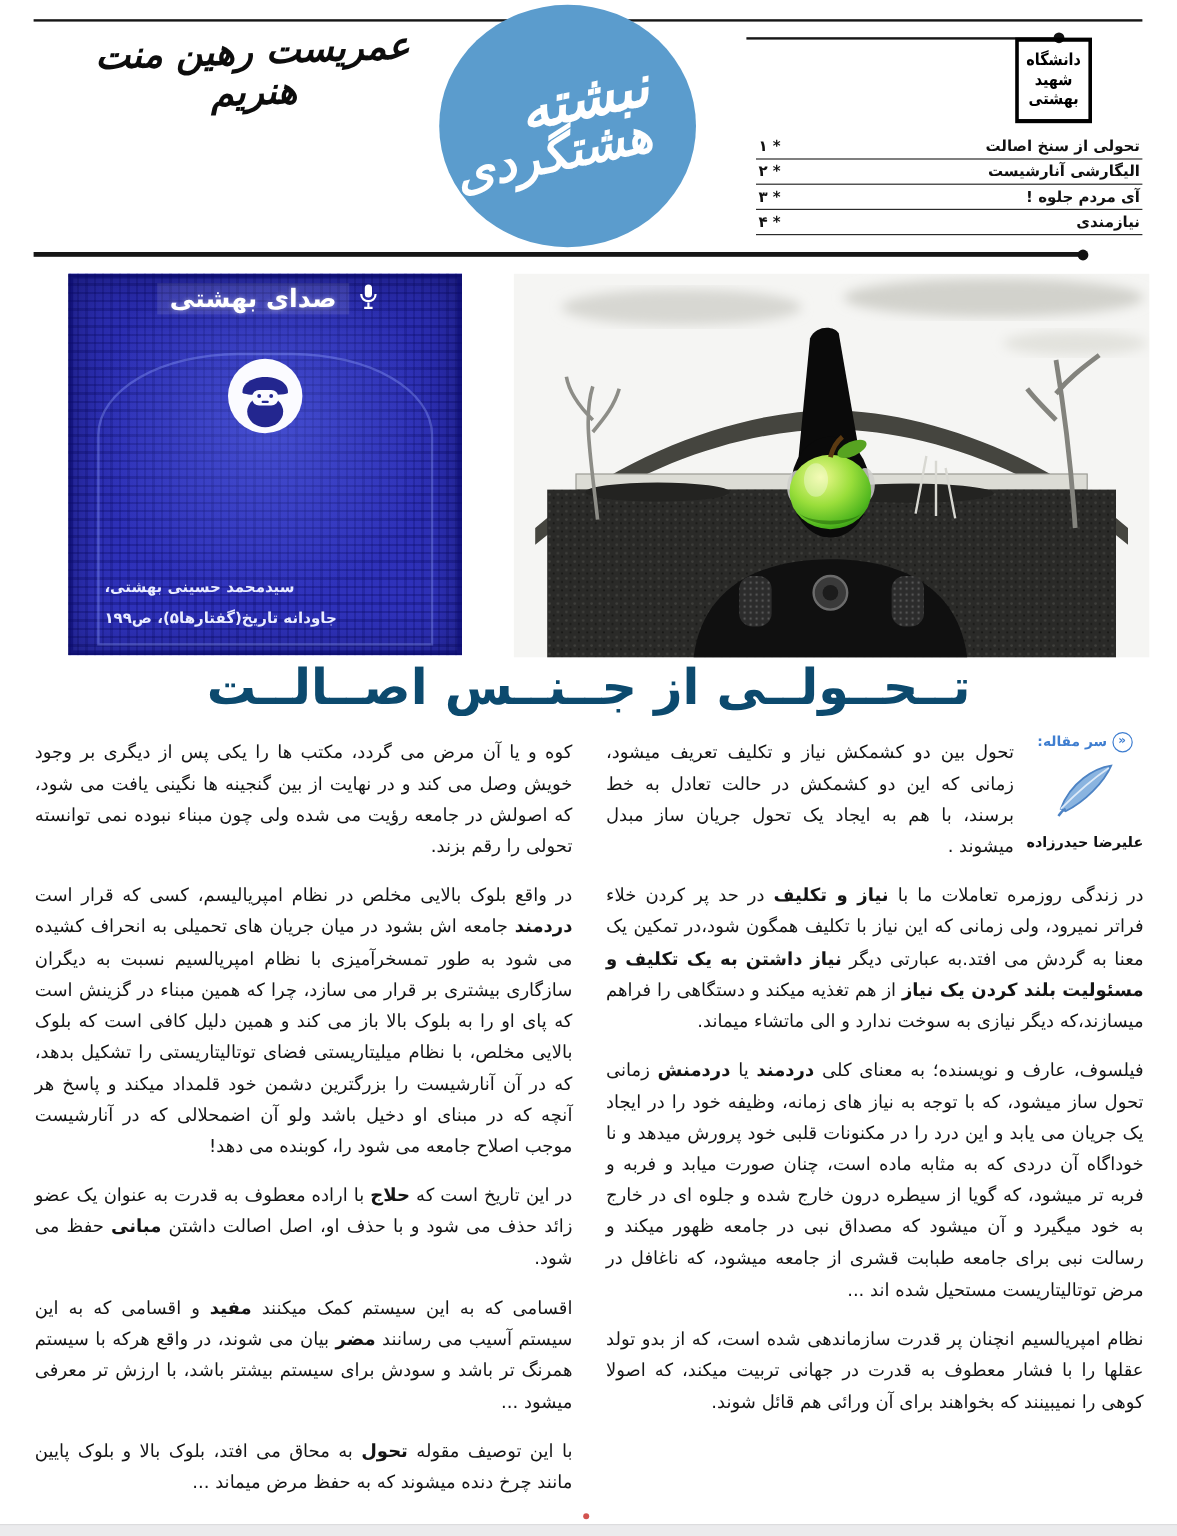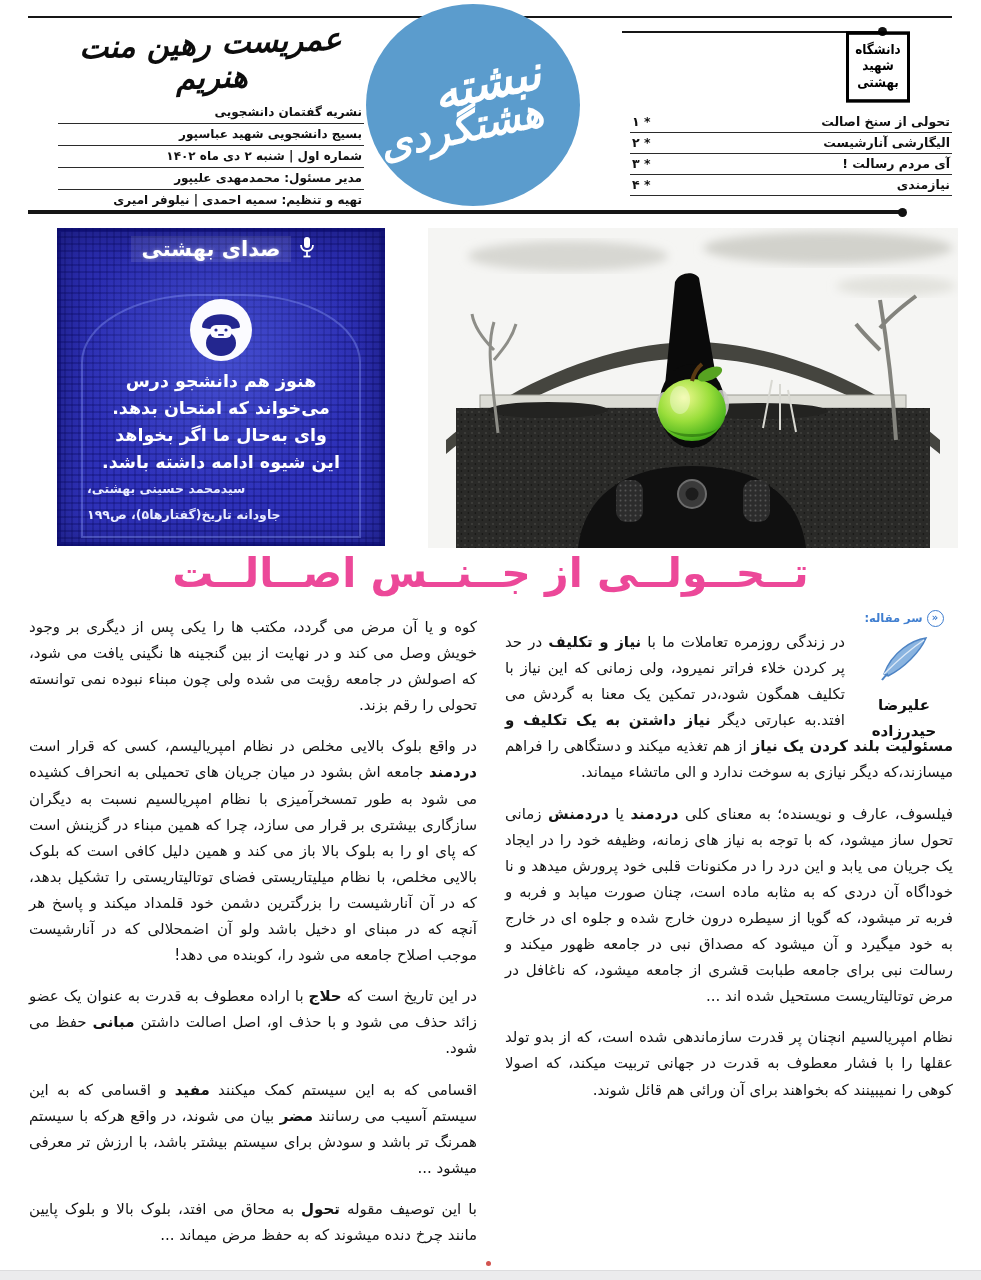--- a/index.html
+++ b/index.html
@@ -56,80 +56,73 @@
     color:#fff;font-size:17.5px;font-weight:800;line-height:1.55;}
   .card-attr{position:absolute;left:30px;right:30px;top:248px;direction:rtl;text-align:left;
     color:#e9ecff;font-size:12.5px;font-weight:700;line-height:2.1;}
 
   
   .photo{position:absolute;left:428px;top:228px;width:530px;height:320px;}
   .photo svg{display:block;width:100%;height:100%;}
 
   
   .headline{position:absolute;left:0;right:0;top:549px;direction:rtl;text-align:center;
-    font-size:41px;font-weight:900;color:#ec4899;letter-spacing:-1px;}
+    font-size:41px;font-weight:900;color:#0c4a6e;letter-spacing:-1px;}
 
   
   .article{position:absolute;left:28px;top:614px;width:925px;display:flex;direction:rtl;gap:28px;}
   .col{width:448px;direction:rtl;text-align:justify;font-size:15px;line-height:1.74;color:#151515;}
   .para{margin:0 0 15px 0;}
   .para b{font-weight:800;}
 
   .editorial-box{float:right;width:98px;height:118px;margin-left:10px;display:flex;
     flex-direction:column;align-items:center;text-align:center;}
   .ed-label-row{display:flex;direction:rtl;align-items:center;gap:4px;color:#3f7ed0;
     font-size:11.5px;font-weight:800;margin-top:-6px;}
   .ed-icon{display:inline-flex;width:15px;height:15px;border-radius:50%;border:1.6px solid #3f7ed0;
     color:#3f7ed0;font-size:10px;line-height:12px;align-items:center;justify-content:center;font-weight:900;}
   .ed-feather{margin:6px 0 2px;}
-  .ed-author{font-size:15px;font-weight:800;color:#111;}
+  .ed-author{font-size:12px;font-weight:800;color:#111;}
 
   .red-dot{position:absolute;left:486px;top:1261px;width:5px;height:5px;border-radius:50%;background:#d2534f;}
   .bottom-band{position:absolute;left:0;right:0;bottom:0;height:9px;background:#ebebed;border-top:1px solid #dcdcde;}
 </style>
 </head>
 <body>
 
 <div class="page">
 
   <div class="rule rule-top"></div>
   <div class="rule rule-mini"></div>
   <div class="dot dot-mini"></div>
   <div class="rule rule-main"></div>
   <div class="dot dot-div"></div>
 
   <div class="masthead">
     <div class="calligraphy">عمریست رهین منت هنریم</div>
-    <div class="info-list">
-      <div class="info-row">نشریه گفتمان دانشجویی</div>
-      <div class="info-row">بسیج دانشجویی شهید عباسپور</div>
-      <div class="info-row">شماره اول | شنبه ۲ دی ماه ۱۴۰۲</div>
-      <div class="info-row">مدیر مسئول: محمدمهدی علیپور</div>
-      <div class="info-row">تهیه و تنظیم: سمیه احمدی | نیلوفر امیری</div>
-    </div>
   </div>
 
   <div class="stamp" style="background:#5b9ccd;">
     <span class="stamp-w1">نبشته</span>
     <span class="stamp-w2">هشتگردی</span>
   </div>
 
   <div class="uni-logo">دانشگاه شهید بهشتی</div>
 
   <div class="toc">
     <div class="toc-row">
       <span class="toc-title">تحولی از سنخ اصالت</span>
       <span class="toc-num"><span>*</span> <span>۱</span></span>
     </div>
     <div class="toc-row">
       <span class="toc-title">الیگارشی آنارشیست</span>
       <span class="toc-num"><span>*</span> <span>۲</span></span>
     </div>
     <div class="toc-row">
-      <span class="toc-title">آی مردم رسالت !</span>
+      <span class="toc-title">آی مردم جلوه !</span>
       <span class="toc-num"><span>*</span> <span>۳</span></span>
     </div>
     <div class="toc-row">
       <span class="toc-title">نیازمندی</span>
       <span class="toc-num"><span>*</span> <span>۴</span></span>
     </div>
   </div>
 
   <div class="quote-card">
     <div class="card-arch"></div>
@@ -148,21 +141,20 @@
       <svg viewBox="0 0 64 64">
           <circle cx="32" cy="32" r="31" fill="#fbfbff"></circle>
           <path d="M13 29 C13 12 51 12 51 29 C51 32 13 32 13 29 Z" fill="#23268f"></path>
           <ellipse cx="32" cy="45" rx="15" ry="13" fill="#23268f"></ellipse>
           <rect x="21" y="27" width="22" height="13" rx="6" fill="#fbfbff"></rect>
           <circle cx="27" cy="32" r="1.6" fill="#23268f"></circle>
           <circle cx="37" cy="32" r="1.6" fill="#23268f"></circle>
           <rect x="29" y="36" width="6" height="1.8" rx="0.9" fill="#23268f"></rect>
         </svg>
     </div>
-    <div class="card-quote">هنوز هم دانشجو درس می‌خواند که امتحان بدهد. وای به‌حال ما اگر بخواهد این شیوه ادامه داشته باشد.</div>
     <div class="card-attr">
       <div>سیدمحمد حسینی بهشتی،</div>
       <div>جاودانه تاریخ(گفتارها۵)، ص۱۹۹</div>
     </div>
   </div>
 
   <div class="photo">
     <svg viewBox="0 0 530 320" preserveAspectRatio="none">
       <defs>
         <radialGradient id="apl" cx="0.38" cy="0.3" r="0.85">
@@ -237,20 +229,21 @@
           </span>
           <span class="ed-feather">
             <svg width="52" height="48" viewBox="0 0 52 48">
                 <path d="M6 40 C14 18 34 6 48 4 C42 18 26 34 10 42 Z" fill="#8ab4e0" stroke="#4d83c4" stroke-width="1.5"></path>
                 <path d="M6 40 C18 28 34 14 46 6" stroke="#dce9f7" stroke-width="1.5" fill="none"></path>
                 <path d="M4 46 C6 43 8 41 10 40" stroke="#4d83c4" stroke-width="2" fill="none"></path>
               </svg>
           </span>
           <span class="ed-author">علیرضا حیدرزاده</span>
         </span>
+        <span><span>تحول بین دو کشمکش نیاز و تکلیف تعریف میشود، زمانی که این دو کشمکش در حالت تعادل به خط برسند، با هم به ایجاد یک تحول جریان ساز مبدل میشوند .</span></span>
       </p>
       <p class="para"><span><span>در زندگی روزمره تعاملات ما با </span><b>نیاز و تکلیف</b><span> در حد پر کردن خلاء فراتر نمیرود، ولی زمانی که این نیاز با تکلیف همگون شود،در تمکین یک معنا به گردش می افتد.به عبارتی دیگر </span><b>نیاز داشتن به یک تکلیف و مسئولیت بلند کردن یک نیاز</b><span> از هم تغذیه میکند و دستگاهی را فراهم میسازند،که دیگر نیازی به سوخت ندارد و الی ماتشاء میماند.</span></span></p>
       <p class="para"><span><span>فیلسوف، عارف و نویسنده؛ به معنای کلی </span><b>دردمند</b><span> یا </span><b>دردمنش</b><span> زمانی تحول ساز میشود، که با توجه به نیاز های زمانه، وظیفه خود را در ایجاد یک جریان می یابد و این درد را در مکنونات قلبی خود پرورش میدهد و نا خوداگاه آن دردی که به مثابه ماده است، چنان صورت میابد و فربه و فربه تر میشود، که گویا از سیطره درون خارج شده و جلوه ای در خارج به خود میگیرد و آن میشود که مصداق نبی در جامعه ظهور میکند و رسالت نبی برای جامعه طبابت قشری از جامعه میشود، که ناغافل در مرض توتالیتاریست مستحیل شده اند ...</span></span></p>
       <p class="para"><span><span>نظام امپریالسیم انچنان پر قدرت سازماندهی شده است، که از بدو تولد عقلها را با فشار معطوف به قدرت در جهانی تربیت میکند، که اصولا کوهی را نمیبینند که بخواهند برای آن ورائی هم قائل شوند.</span></span></p>
     </div>
     <div class="col">
       <p class="para"><span><span>کوه و یا آن مرض می گردد، مکتب ها را یکی پس از دیگری بر وجود خویش وصل می کند و در نهایت از بین گنجینه ها نگینی یافت می شود، که اصولش در جامعه رؤیت می شده ولی چون مبناء نبوده نمی توانسته تحولی را رقم بزند.</span></span></p>
       <p class="para"><span><span>در واقع بلوک بالایی مخلص در نظام امپریالیسم، کسی که قرار است </span><b>دردمند</b><span> جامعه اش بشود در میان جریان های تحمیلی به انحراف کشیده می شود به طور تمسخرآمیزی با نظام امپریالسیم نسبت به دیگران سازگاری بیشتری بر قرار می سازد، چرا که همین مبناء در گزینش است که پای او را به بلوک بالا باز می کند و همین دلیل کافی است که بلوک بالایی مخلص، با نظام میلیتاریستی فضای توتالیتاریستی را تشکیل بدهد، که در آن آنارشیست را بزرگترین دشمن خود قلمداد میکند و پاسخ هر آنچه که در مبنای او دخیل باشد ولو آن اضمحلالی که در آنارشیست موجب اصلاح جامعه می شود را، کوبنده می دهد!</span></span></p>
       <p class="para"><span><span>در این تاریخ است که </span><b>حلاج</b><span> با اراده معطوف به قدرت به عنوان یک عضو زائد حذف می شود و با حذف او، اصل اصالت داشتن </span><b>مبانی</b><span> حفظ می شود.</span></span></p>
       <p class="para"><span><span>اقسامی که به این سیستم کمک میکنند </span><b>مفید</b><span> و اقسامی که به این سیستم آسیب می رسانند </span><b>مضر</b><span> بیان می شوند، در واقع هرکه با سیستم همرنگ تر باشد و سودش برای سیستم بیشتر باشد، با ارزش تر معرفی میشود ...</span></span></p>

